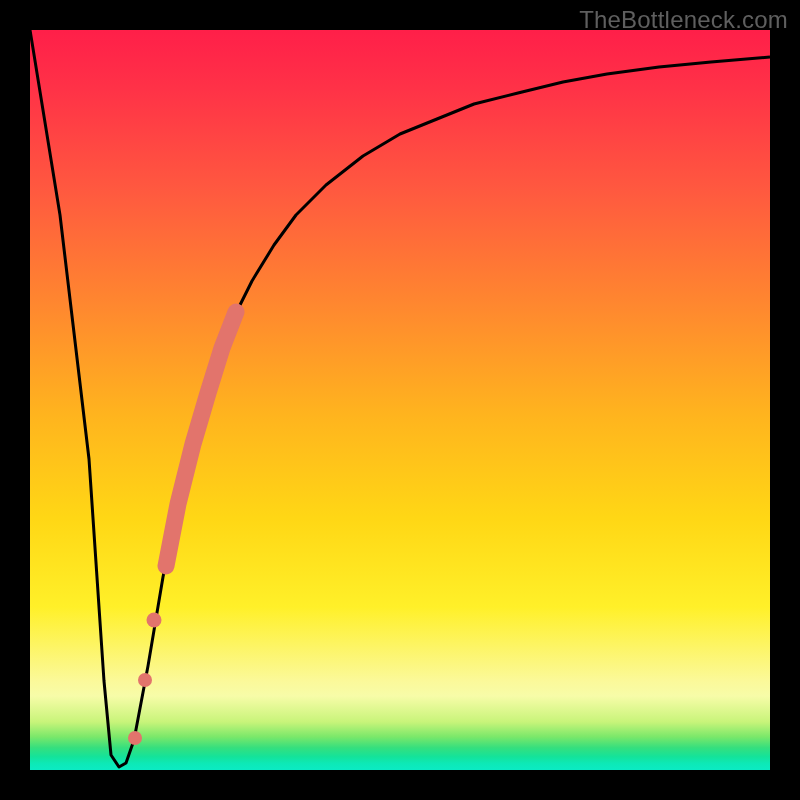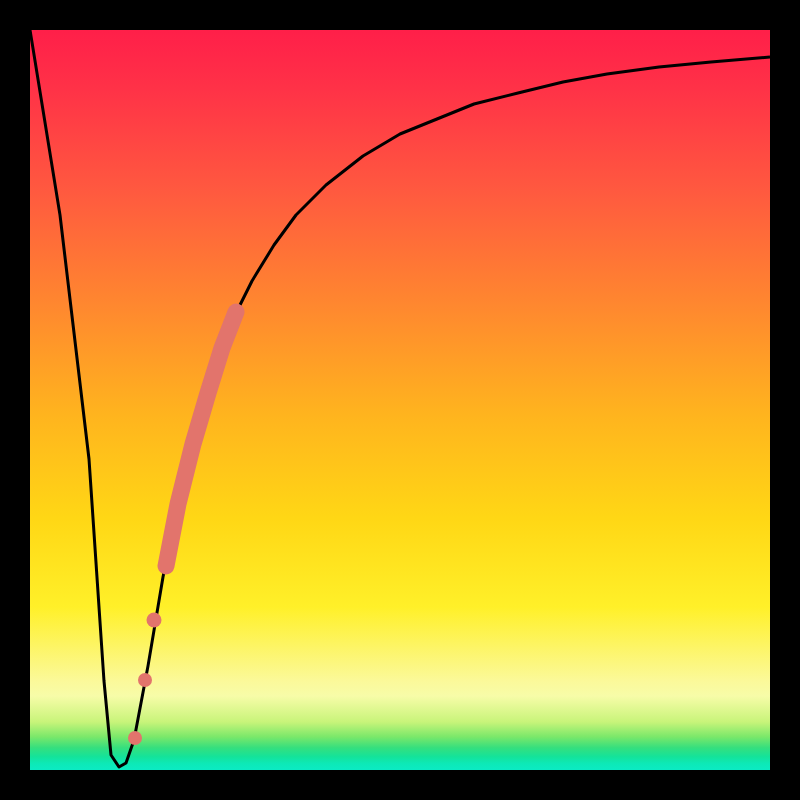--- a/index.html
+++ b/index.html
@@ -59,20 +59,21 @@
     font-size: 24px;
     font-weight: 500;
     letter-spacing: 0.2px;
   }
 </style>
 </head>
 <body>
 
 <div class="frame">
 
+  <div class="watermark">TheBottleneck.com</div>
 
   <div class="plot">
     <div class="gradient"></div>
 
     <svg class="curve-svg" viewBox="0 0 740 740" preserveAspectRatio="none">
 
       <path fill="none" stroke="#000" stroke-width="3" stroke-linejoin="round" d="M 0 0
                L 30 185
                L 59 429
                L 74 651

